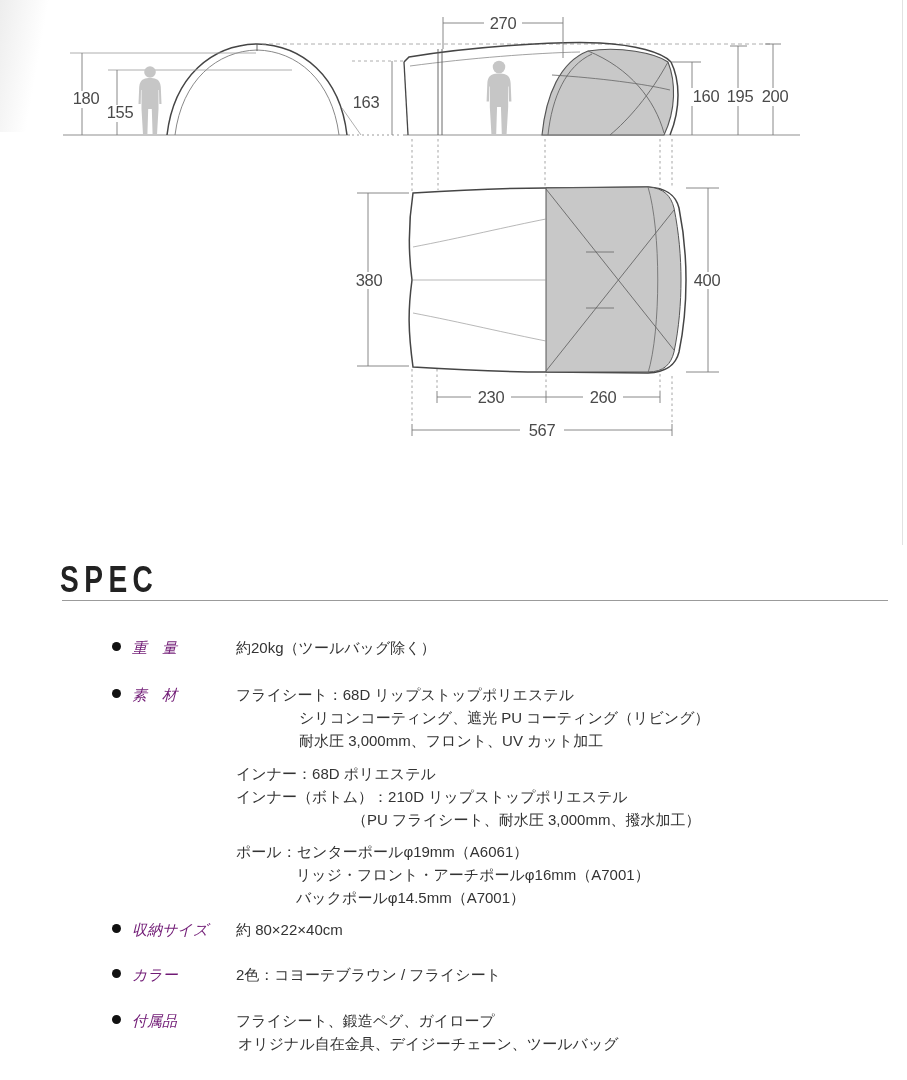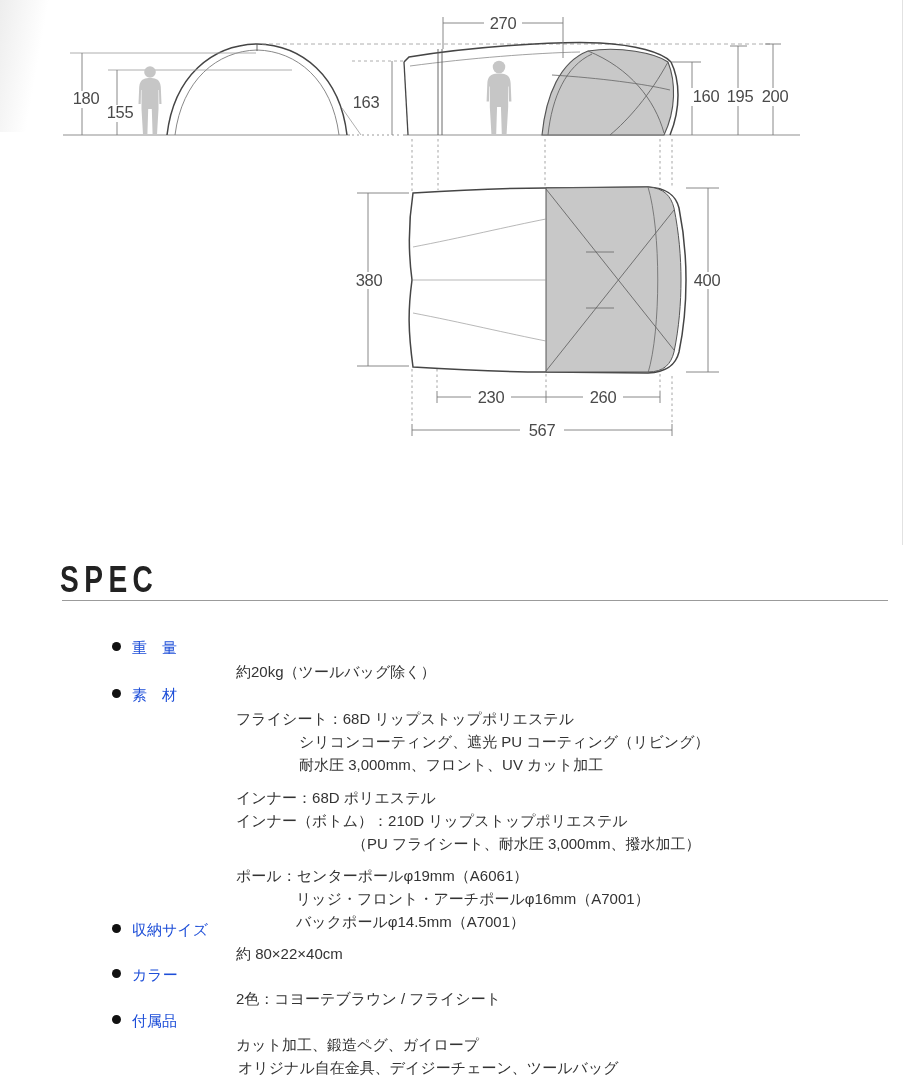--- a/index.html
+++ b/index.html
@@ -16,22 +16,22 @@
 
   .dim { font-size:16.5px; fill:#4a4a4a; text-anchor:middle; letter-spacing:-0.3px; }
 
   
   .spec-heading { position:absolute; left:60px; top:559px; font-size:36px; font-weight:bold;
                   color:#222; letter-spacing:7px; transform:scaleX(0.78); transform-origin:left top;
                   white-space:nowrap; }
   .spec-rule { position:absolute; left:62px; top:600px; width:826px; height:1px; background:#9b9b9b; }
 
   .bullet { position:absolute; width:9px; height:9px; border-radius:50%; background:#111; }
-  .lbl { position:absolute; font-size:15px; color:#1d4ed8; white-space:nowrap; line-height:21px; }
-  .val { position:absolute; font-size:15px; color:#333; white-space:nowrap; line-height:21px;margin-top:24px; }
+  .lbl { position:absolute; font-size:15px; color:#701a75; white-space:nowrap; line-height:21px;font-style:italic; }
+  .val { position:absolute; font-size:15px; color:#333; white-space:nowrap; line-height:21px; }
 </style>
 </head>
 <body>
 
 <div class="page">
 
   <div class="shade-tl"></div>
   <div class="edge-r"></div>
 
   <svg class="diagram-svg" width="907" height="470" viewBox="0 0 907 470">
@@ -196,17 +196,17 @@
     <span class="bullet" style="left:112px;top:924px"></span>
     <div class="lbl" style="left:132px;top:919px">収納サイズ</div>
     <div class="val" style="left:236px;top:919px">約 80×22×40cm</div>
 
     <span class="bullet" style="left:112px;top:969px"></span>
     <div class="lbl" style="left:132px;top:964px">カラー</div>
     <div class="val" style="left:236px;top:964px">2色：コヨーテブラウン / フライシート</div>
 
     <span class="bullet" style="left:112px;top:1015px"></span>
     <div class="lbl" style="left:132px;top:1010px">付属品</div>
-    <div class="val" style="left:236px;top:1010px">カット加工、鍛造ペグ、ガイロープ</div>
+    <div class="val" style="left:236px;top:1010px">フライシート、鍛造ペグ、ガイロープ</div>
     <div class="val" style="left:238px;top:1033px">オリジナル自在金具、デイジーチェーン、ツールバッグ</div>
   </div>
 
 </div>
 
 </body></html>

